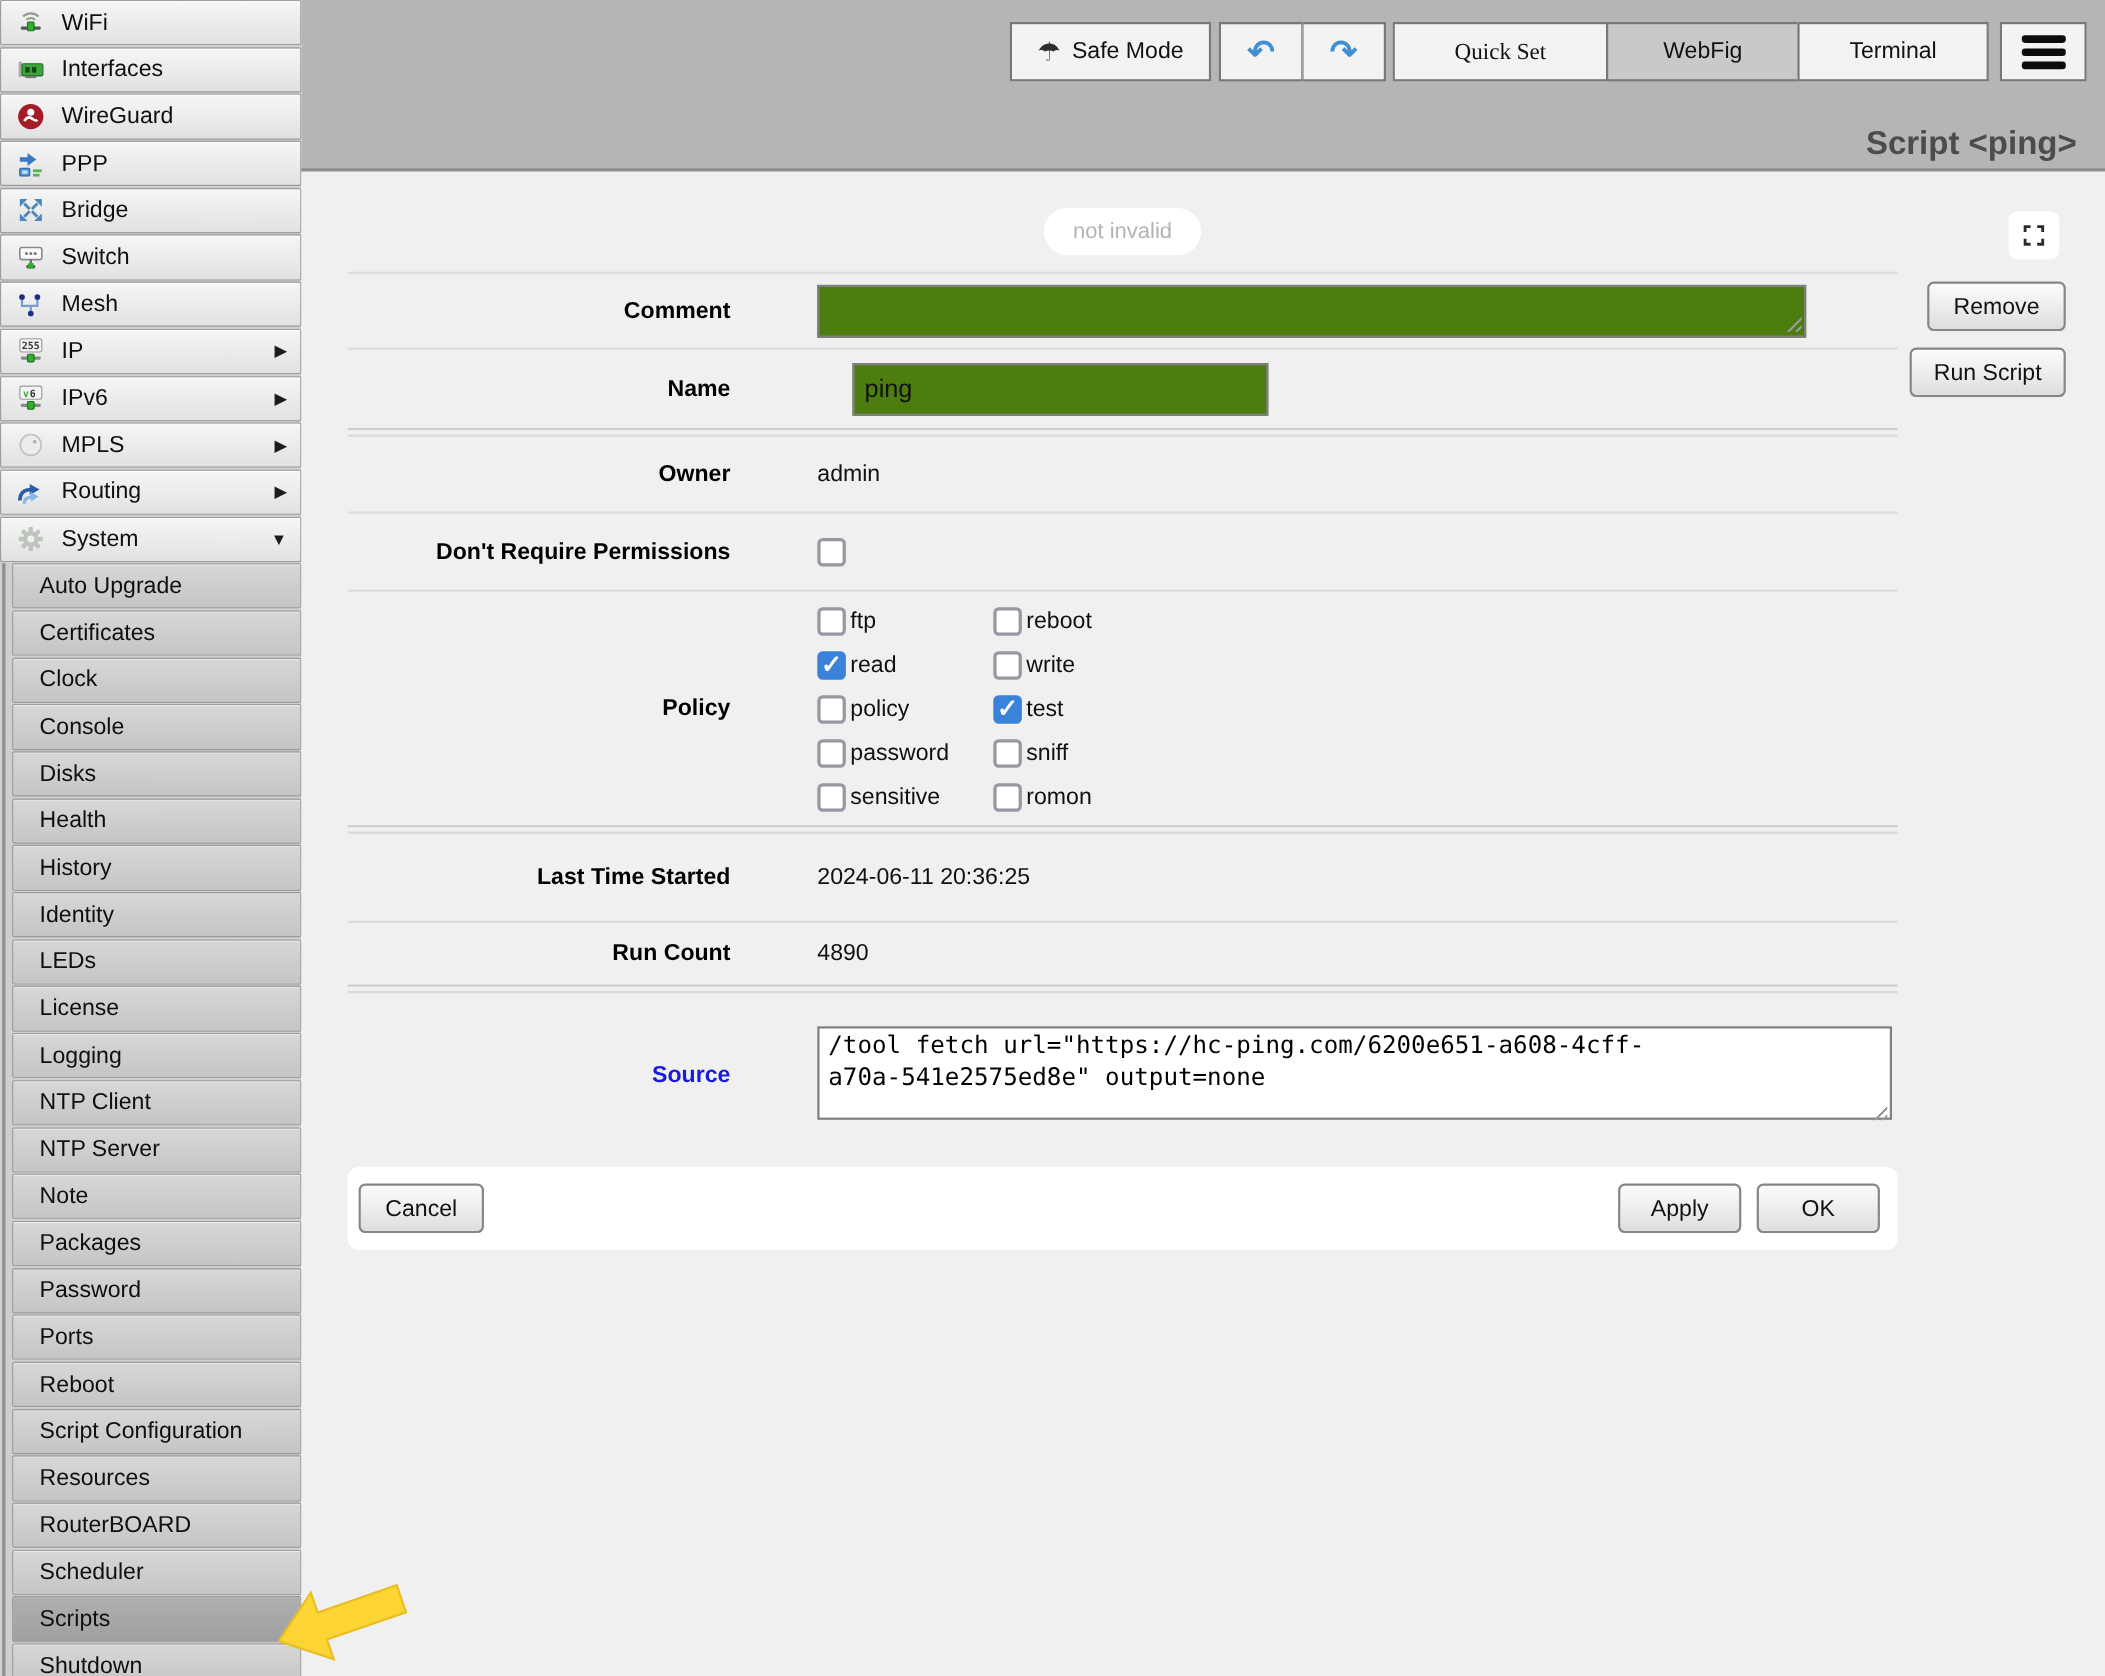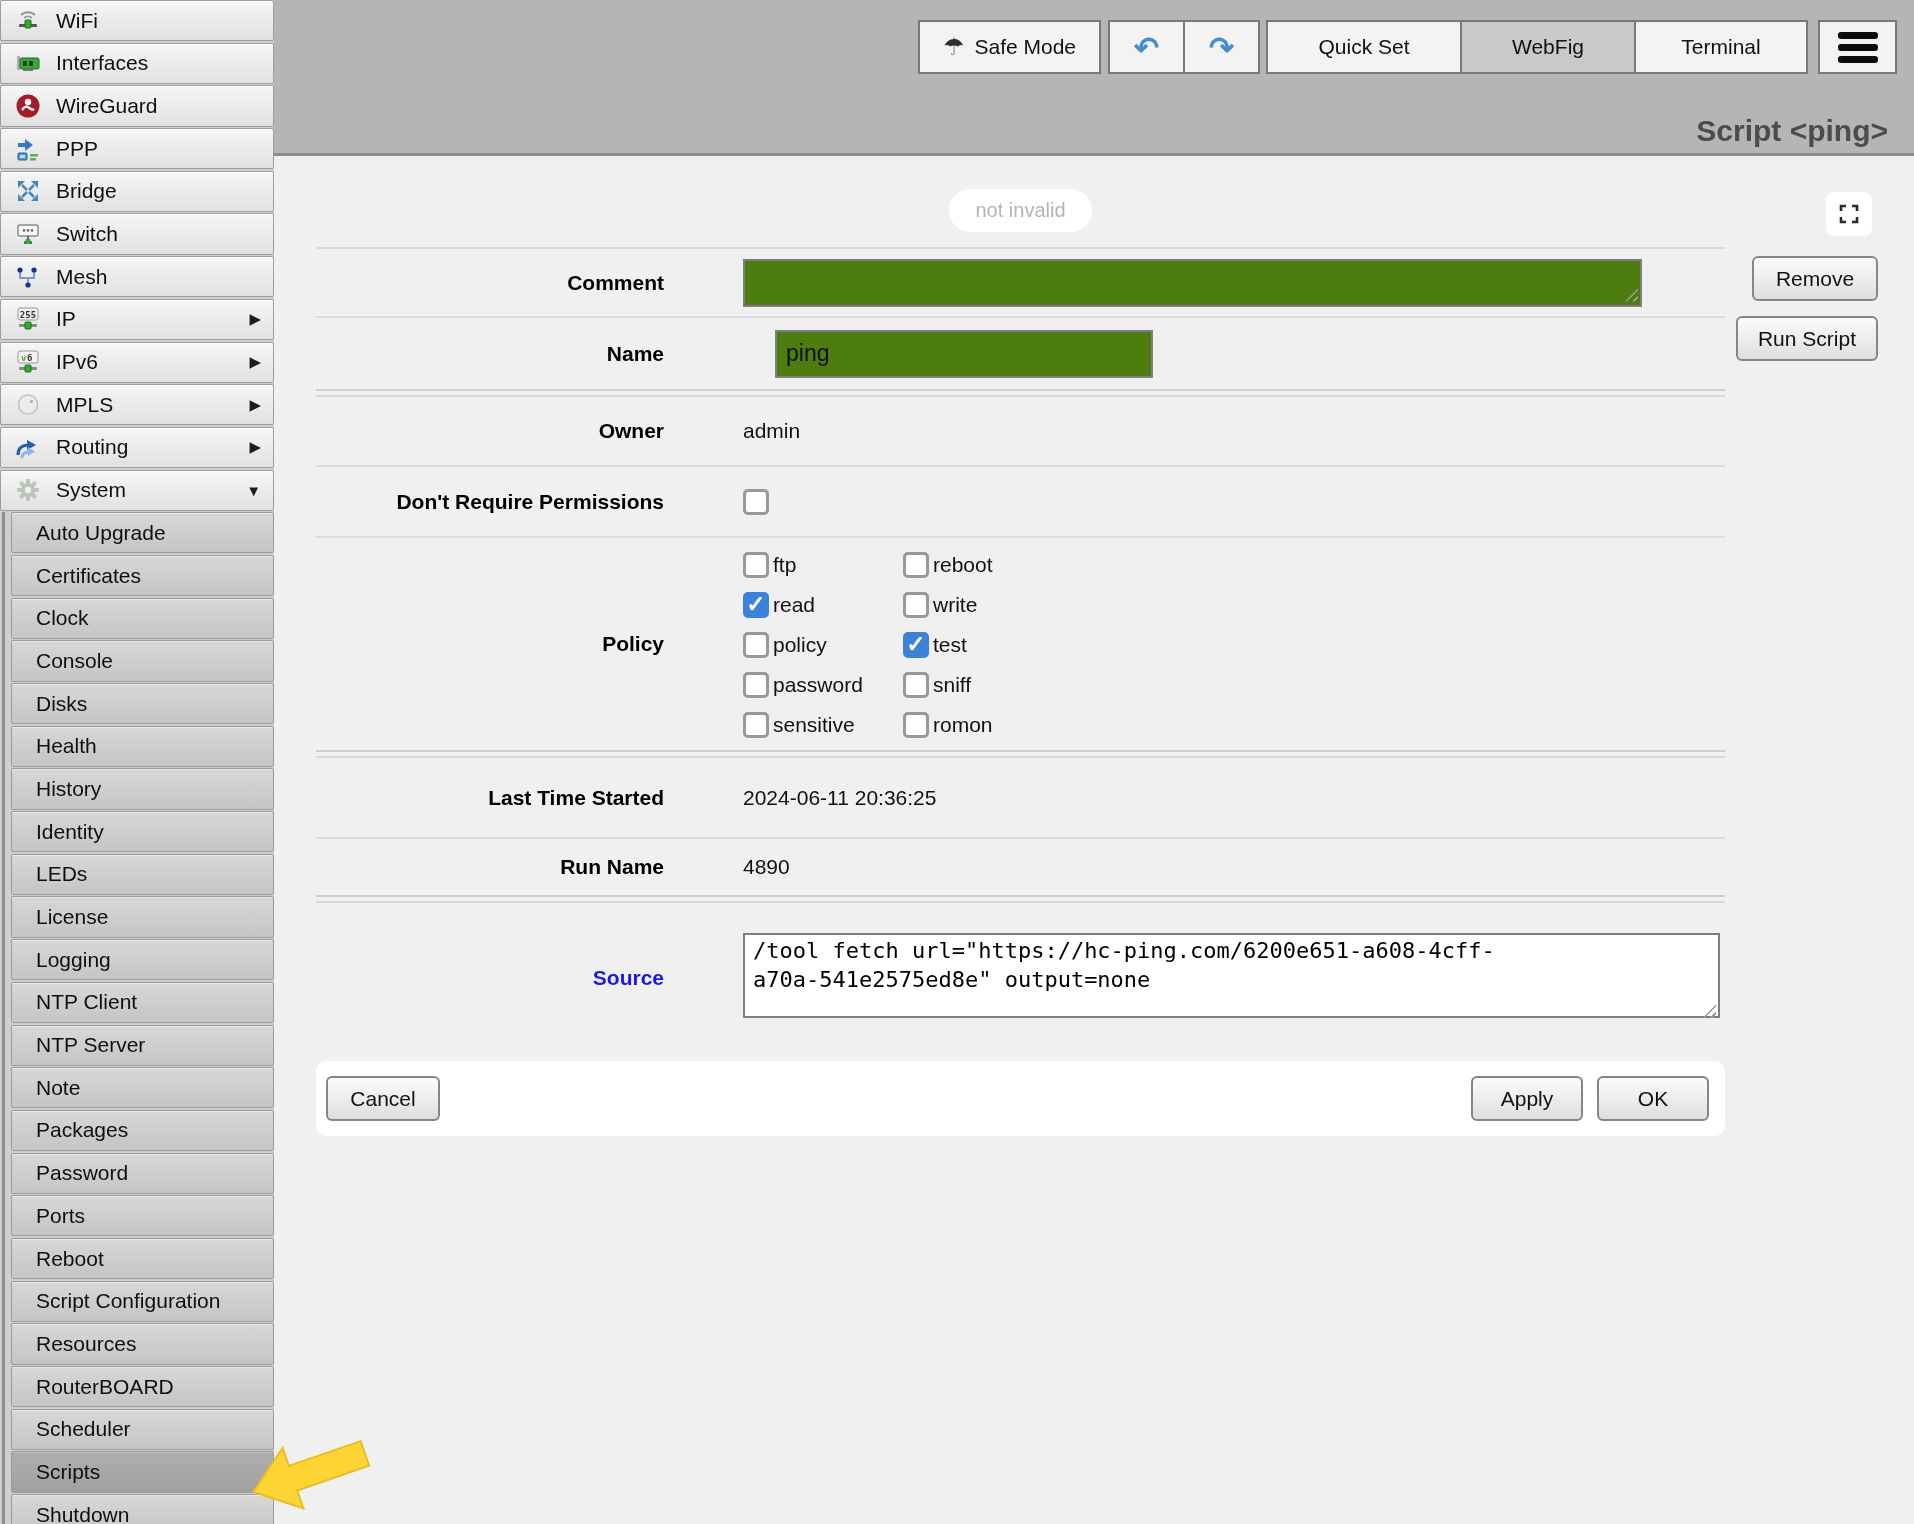--- a/index.html
+++ b/index.html
@@ -32,21 +32,21 @@
   .tbtn{box-sizing:border-box;height:54px;border:2px solid #787878;background:#f3f3f3;
     font-size:21px;color:#111;display:flex;align-items:center;justify-content:center;cursor:pointer;padding:0;}
   #safe-mode{width:183px;gap:10px;}
   #safe-mode .umb{font-size:24px;color:#2e2e2e;}
   .undo-redo{display:flex;margin-left:7px;}
   .undo-redo .tbtn{width:76px;font-size:30px;font-weight:bold;color:#3f8fd2;}
   .undo-redo .tbtn:first-child{border-right-width:1px;}
   .undo-redo .tbtn:last-child{border-left-width:1px;}
   .tab-group{display:flex;margin-left:6px;}
   .tab-group .tbtn{margin-left:-2px;}
-  .tab-group .tbtn:first-child{margin-left:0;width:196px;}
+  .tab-group .tbtn:first-child{margin-left:0;width:196px;font-family:Liberation Serif, serif;}
   .tab-group .tbtn:nth-child(2){width:176px;}
   .tab-group .tbtn:nth-child(3){width:174px;}
   .tab-group .tbtn.active{background:#c9c9c9;}
   #menu-btn{width:79px;margin-left:10px;flex-direction:column;gap:5px;}
   #menu-btn .bar{width:40px;height:7px;background:#0c0c0c;border-radius:3px;}
   #page-title{position:absolute;right:26px;top:114px;font-size:30px;font-weight:bold;color:#4c4c4c;}
 
   
   #content{position:relative;height:1368px;background:#f0f0f0;}
   #fullscreen-btn{position:absolute;top:36px;right:42px;width:46px;height:44px;background:#fff;
@@ -433,21 +433,21 @@
         </div>
 
         <div class="sep2"></div>
 
         <div class="frow row-lts nbt">
           <div class="lcol">Last Time Started</div>
           <div class="vcol">2024-06-11 20:36:25</div>
         </div>
 
         <div class="frow row-rc">
-          <div class="lcol">Run Name</div>
+          <div class="lcol">Run Count</div>
           <div class="vcol">4890</div>
         </div>
 
         <div class="sep2"></div>
 
         <div class="frow row-source nbt">
           <div class="lcol blue">Source</div>
           <div class="vcol">
             <span class="inwrap">
               <textarea id="source-ta" wrap="off" spellcheck="false" style="">/tool fetch url="https://hc-ping.com/6200e651-a608-4cff-

